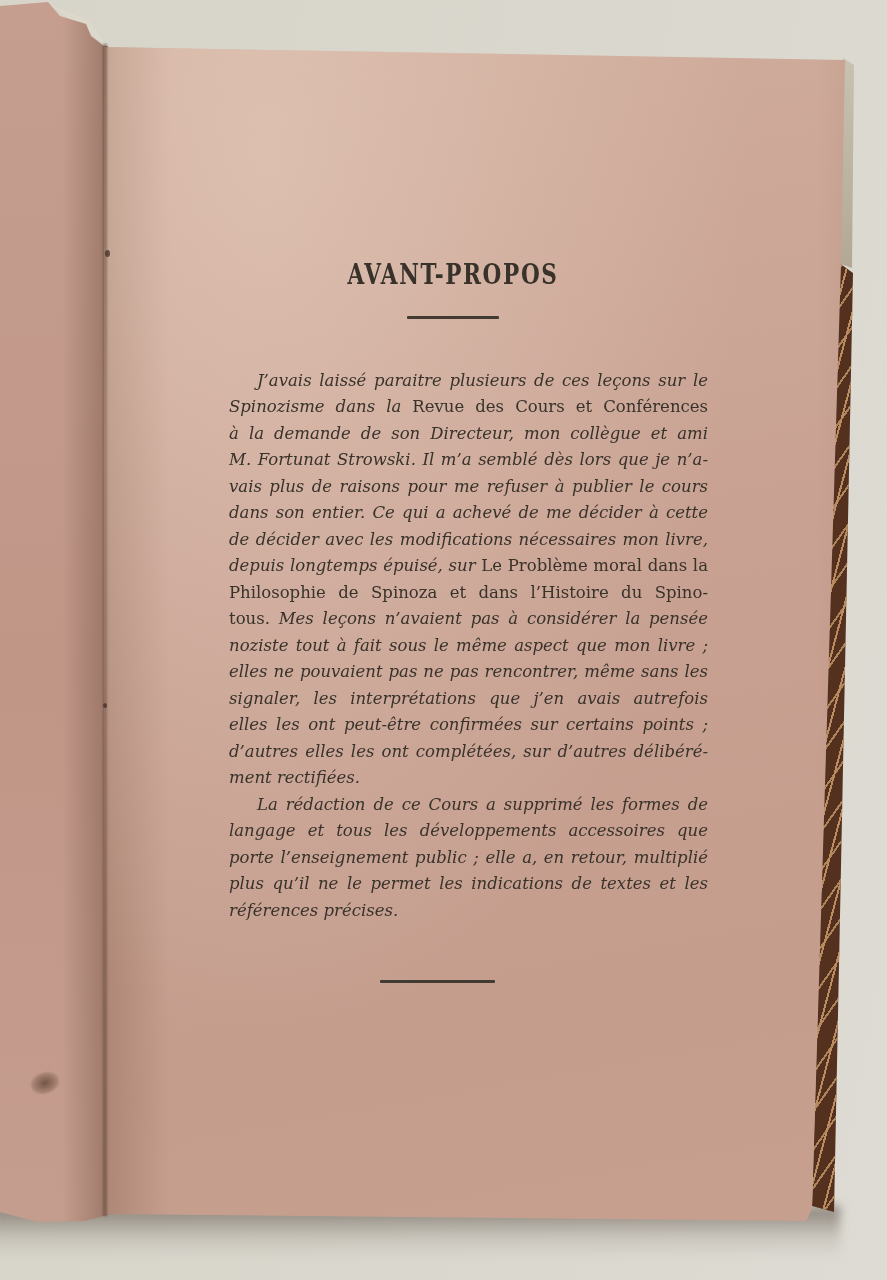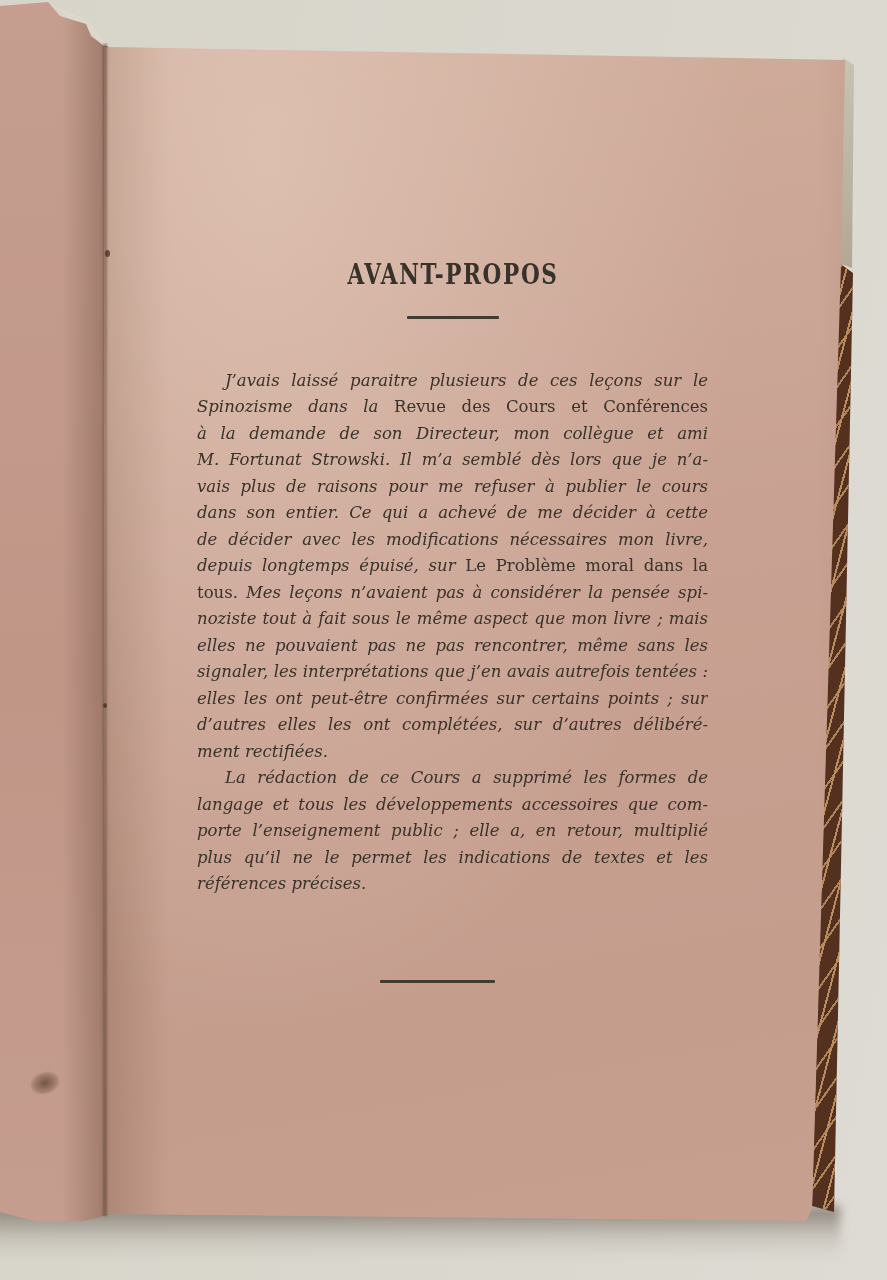--- a/index.html
+++ b/index.html
@@ -68,21 +68,21 @@
   
   .text-block{position:absolute;left:197px;top:260px;width:511px;color:var(--ink);}
   .heading{
     text-align:center;font-weight:bold;line-height:30px;height:30px;
     font-size:27px;letter-spacing:2px;white-space:nowrap;
   }
   .heading .squeeze{display:inline-block;transform:scaleX(.8);transform-origin:center;}
   .rule{height:2.5px;background:var(--rule);border-radius:1px;}
   .rule.top{width:92px;margin:26px auto 0;}
   .rule.bottom{position:absolute;left:380px;top:980px;width:115px;}
-  .body-text{margin-top:49px;font-size:16.5px;line-height:26.5px;font-style:italic;}
+  .body-text{margin-top:49px;font-size:16.5px;line-height:26.5px;font-style:italic;margin-left:32px;}
   .line{text-align:justify;text-align-last:justify;height:26.5px;overflow:hidden;}
   .line.indent{text-indent:28px;}
   .line.last{text-align-last:left;}
   .rn{font-style:normal;}
 </style>
 </head>
 <body>
 
 <div id="canvas">
   <div class="book-shadow"></div>
@@ -104,20 +104,21 @@
     <div class="body-text">
         <div>
           <div class="line indent"><span class="it">J’avais laissé paraitre plusieurs de ces leçons sur le</span></div>
           <div class="line"><span class="it">Spinozisme dans la </span><span class="rn">Revue des Cours et Conférences</span></div>
           <div class="line"><span class="it">à la demande de son Directeur, mon collègue et ami</span></div>
           <div class="line"><span class="it">M. Fortunat Strowski. Il m’a semblé dès lors que je n’a-</span></div>
           <div class="line"><span class="it">vais plus de raisons pour me refuser à publier le cours</span></div>
           <div class="line"><span class="it">dans son entier. Ce qui a achevé de me décider à cette</span></div>
           <div class="line"><span class="it">de décider avec les modifications nécessaires mon livre,</span></div>
           <div class="line"><span class="it">depuis longtemps épuisé, sur </span><span class="rn">Le Problème moral dans la</span></div>
+          <div class="line"><span class="rn">Philosophie de Spinoza et dans l’Histoire du Spino-</span></div>
           <div class="line"><span class="rn">tous.</span><span class="it"> Mes leçons n’avaient pas à considérer la pensée spi-</span></div>
           <div class="line"><span class="it">noziste tout à fait sous le même aspect que mon livre ; mais</span></div>
           <div class="line"><span class="it">elles ne pouvaient pas ne pas rencontrer, même sans les</span></div>
           <div class="line"><span class="it">signaler, les interprétations que j’en avais autrefois tentées :</span></div>
           <div class="line"><span class="it">elles les ont peut-être confirmées sur certains points ; sur</span></div>
           <div class="line"><span class="it">d’autres elles les ont complétées, sur d’autres délibéré-</span></div>
           <div class="line last"><span class="it">ment rectifiées.</span></div>
         </div>
         <div>
           <div class="line indent"><span class="it">La rédaction de ce Cours a supprimé les formes de</span></div>

